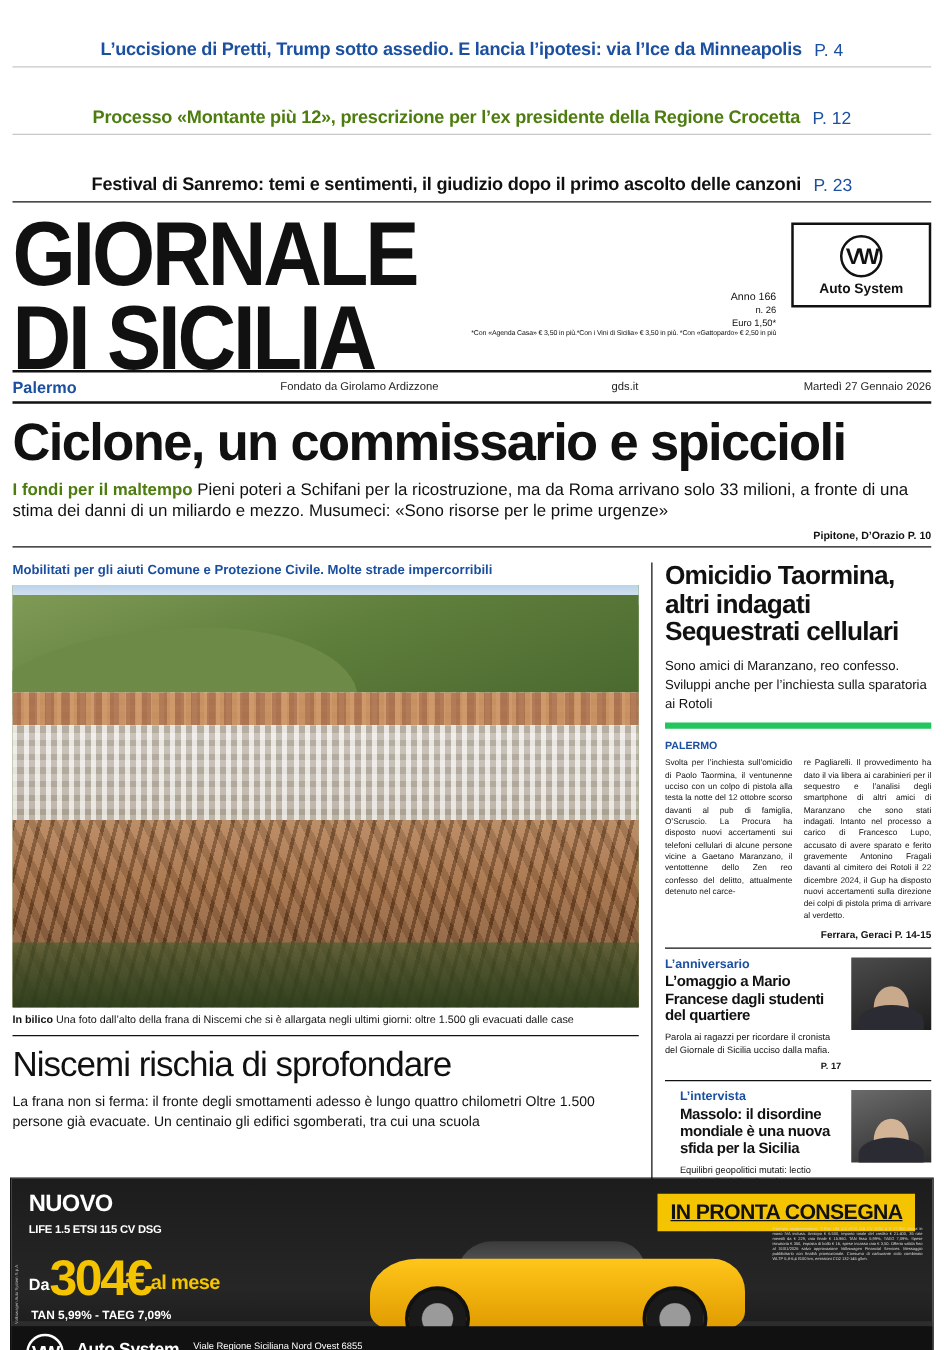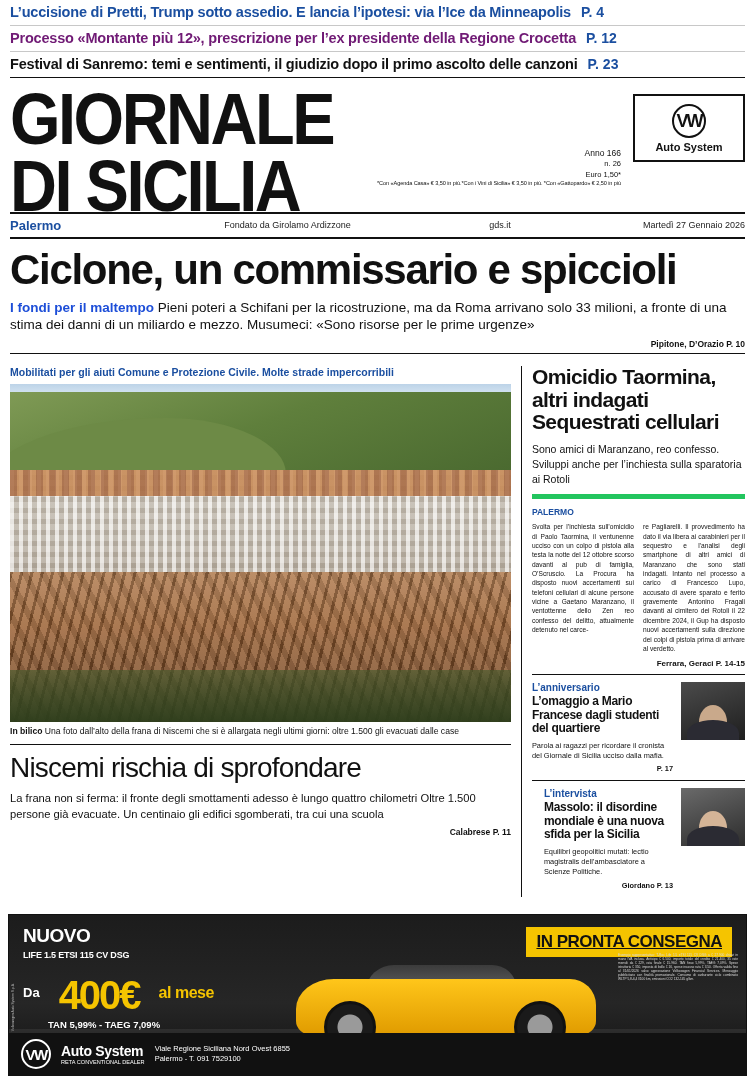--- a/index.html
+++ b/index.html
@@ -13,39 +13,40 @@
     overflow: hidden;
   }
 
   .page { width: 755px; height: 1080px; position: relative; padding: 0 10px; }
 
   
   .teasers { border-bottom: 1px solid #111; }
   .teaser-row {
     display: flex;
     align-items: center;
-    justify-content: flex-start;
+    justify-content: center;
     padding: 4px 0 5px 0;
     border-bottom: 1px solid #c8c8c8;
+    margin-top: 28px;
   }
   .teaser-row:last-child { border-bottom: none; }
   .teaser-text {
     font-size: 14.5px;
     font-weight: bold;
     letter-spacing: -0.2px;
   }
   .teaser-text.blue { color: #1b4fa0; }
   .teaser-page {
     font-size: 14px;
-    font-weight: bold;
+    font-weight: normal;
     color: #1b4fa0;
     white-space: nowrap;
     padding-left: 10px;
   }
-  .teaser-row:nth-child(2) .teaser-text { color: #701a75; }
+  .teaser-row:nth-child(2) .teaser-text { color: #4d7c0f; }
   .teaser-row:nth-child(3) .teaser-text { color: #111; font-weight: bold; }
 
   
   .masthead {
     display: flex;
     align-items: flex-start;
     justify-content: space-between;
     padding-top: 8px;
   }
   .masthead-left { flex: 1; }
@@ -120,21 +121,21 @@
     line-height: 1.0;
     font-weight: bold;
     margin: 0 0 8px 0;
     letter-spacing: -1.3px;
   }
   .lead-sub {
     font-size: 13.5px;
     line-height: 1.28;
     margin: 0;
   }
-  .lead-sub .kicker { color: #1d4ed8; font-weight: bold; }
+  .lead-sub .kicker { color: #4d7c0f; font-weight: bold; }
   .lead-credit {
     text-align: right;
     font-size: 8.5px;
     font-weight: bold;
     margin-top: 6px;
     border-bottom: 1.5px solid #111;
     padding-bottom: 4px;
   }
 
   
@@ -334,27 +335,27 @@
   }
   .ad-left {
     position:absolute; left:14px; top:10px; color:#fff; z-index:3;
   }
   .ad-nuovo { font-size: 19px; font-weight: bold; letter-spacing: -0.5px; }
   .ad-model {
     font-size: 33px; font-weight: bold; letter-spacing: -1.5px; line-height: 0.95;
   }
   .ad-spec { font-size: 9px; font-weight: bold; margin-top: 3px; letter-spacing: -0.2px; }
   .ad-price-row {
-    position:absolute; left:14px; top:62px; display:flex; align-items:center; gap:19px; z-index:3;
+    position:absolute; left:14px; top:62px; display:flex; align-items:flex-end; gap:0; z-index:3;
   }
   .ad-da { color:#fff; font-size: 13px; font-weight:bold; padding-bottom: 6px; }
   .ad-price { color:#f5c400; font-size: 40px; font-weight:bold; line-height:0.9; letter-spacing:-2px; }
   .ad-almese { color:#f5c400; font-size: 16px; font-weight:bold; padding-bottom: 5px; letter-spacing:-0.5px; }
   .ad-tan {
-    position:absolute; left:16px; top:104px; color:#fff; font-size: 9.5px; font-weight:bold; z-index:3;margin-left:23px;
+    position:absolute; left:16px; top:104px; color:#fff; font-size: 9.5px; font-weight:bold; z-index:3;
   }
   .ad-car {
     position:absolute; right:150px; top:48px; width:300px; height:92px; z-index:2;
   }
   .ad-car .body {
     position:absolute; left:0; top:16px; width:300px; height:56px;
     background: linear-gradient(180deg,#ffc61a,#e09b00);
     border-radius: 38px 26px 16px 16px / 30px 26px 14px 14px;
   }
   .ad-car .cabin {
@@ -460,21 +461,20 @@
         <div class="scrub"></div>
       </div>
 
       <div class="photo-caption">
         <b>In bilico</b>
         <span>Una foto dall’alto della frana di Niscemi che si è allargata negli ultimi giorni: oltre 1.500 gli evacuati dalle case</span>
       </div>
 
       <h2 class="left-headline">Niscemi rischia di sprofondare</h2>
       <p class="left-deck">La frana non si ferma: il fronte degli smottamenti adesso è lungo quattro chilometri Oltre 1.500 persone già evacuate. Un centinaio gli edifici sgomberati, tra cui una scuola</p>
-      <div class="left-credit">Calabrese  P. 11</div>
     </div>
 
     <div class="col-right">
       <h2 class="r-headline">Omicidio Taormina, altri indagati Sequestrati cellulari</h2>
       <p class="r-deck">Sono amici di Maranzano, reo confesso. Sviluppi anche per l’inchiesta sulla sparatoria ai Rotoli</p>
       <div class="r-tag">PALERMO</div>
       <div class="r-body">
         <p>Svolta per l’inchiesta sull’omicidio di Paolo Taormina, il ventunenne ucciso con un colpo di pistola alla testa la notte del 12 ottobre scorso davanti al pub di famiglia, O’Scruscio. La Procura ha disposto nuovi accertamenti sui telefoni cellulari di alcune persone vicine a Gaetano Maranzano, il ventottenne dello Zen reo confesso del delitto, attualmente detenuto nel carce-</p>
         <p>re Pagliarelli. Il provvedimento ha dato il via libera ai carabinieri per il sequestro e l’analisi degli smartphone di altri amici di Maranzano che sono stati indagati. Intanto nel processo a carico di Francesco Lupo, accusato di avere sparato e ferito gravemente Antonino Fragali davanti al cimitero dei Rotoli il 22 dicembre 2024, il Gup ha disposto nuovi accertamenti sulla direzione dei colpi di pistola prima di arrivare al verdetto.</p>
       </div>
@@ -511,21 +511,21 @@
   <div class="ad">
     <div class="road"></div>
 
     <div class="ad-left">
       <div class="ad-nuovo">NUOVO</div>
       <div class="ad-spec">LIFE 1.5 ETSI 115 CV DSG</div>
     </div>
 
     <div class="ad-price-row">
       <div class="ad-da">Da</div>
-      <div class="ad-price">400€</div>
+      <div class="ad-price">304€</div>
       <div class="ad-almese">al mese</div>
     </div>
     <div class="ad-tan">TAN 5,99% - TAEG 7,09%</div>
 
     <div class="ad-car">
       <div class="cabin"></div>
       <div class="body"></div>
       <div class="w1"></div>
       <div class="w2"></div>
     </div>

